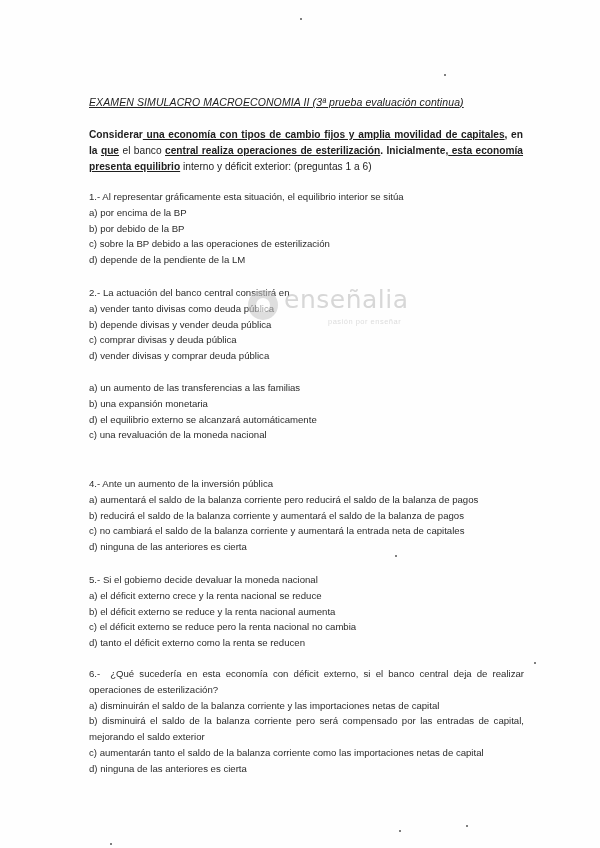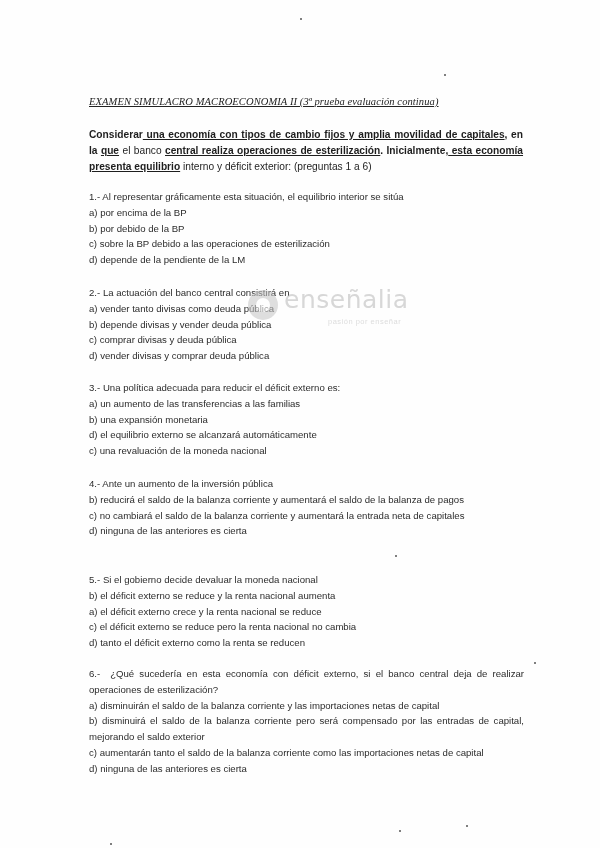--- a/index.html
+++ b/index.html
@@ -18,21 +18,21 @@
     .page {
       position: absolute;
       left: 0; top: 0;
       width: 600px; height: 848px;
       background: #fefefe;
     }
     .title {
       position: absolute;
       left: 89px;
       top: 96px;
-      font-family: Liberation Serif, serif;
+      font-family: Liberation Sans, sans-serif;
       font-style: italic;
       font-size: 10.5px;
       text-decoration: underline;
       letter-spacing: 0.1px;
       color: #222;
       white-space: nowrap;
     }
     .intro {
       position: absolute;
       left: 89px;
@@ -132,38 +132,38 @@
 
   <div class="question" style="top:285px;">
     <span class="stem"><span>2.-</span> <span>La actuación del banco central consistirá en</span></span>
     <span class="opt">a) vender tanto divisas como deuda pública</span>
     <span class="opt">b) depende divisas y vender deuda pública</span>
     <span class="opt">c) comprar divisas y deuda pública</span>
     <span class="opt">d) vender divisas y comprar deuda pública</span>
   </div>
 
   <div class="question" style="top:380px;">
-    <span class="stem"><span>3.-</span> <span>Una política adecuada para reducir el déficit externo es:</span></span>
     <span class="opt">a) un aumento de las transferencias a las familias</span>
     <span class="opt">b) una expansión monetaria</span>
     <span class="opt">d) el equilibrio externo se alcanzará automáticamente</span>
     <span class="opt">c) una revaluación de la moneda nacional</span>
   </div>
 
   <div class="question" style="top:476px;">
     <span class="stem"><span>4.-</span> <span>Ante un aumento de la inversión pública</span></span>
+    <span class="opt">a) aumentará el saldo de la balanza corriente pero reducirá el saldo de la balanza de pagos</span>
     <span class="opt">b) reducirá el saldo de la balanza corriente y aumentará el saldo de la balanza de pagos</span>
     <span class="opt">c) no cambiará el saldo de la balanza corriente y aumentará la entrada neta de capitales</span>
     <span class="opt">d) ninguna de las anteriores es cierta</span>
   </div>
 
   <div class="question" style="top:572px;">
     <span class="stem"><span>5.-</span> <span>Si el gobierno decide devaluar la moneda nacional</span></span>
+    <span class="opt">a) el déficit externo crece y la renta nacional se reduce</span>
     <span class="opt">b) el déficit externo se reduce y la renta nacional aumenta</span>
-    <span class="opt">a) el déficit externo crece y la renta nacional se reduce</span>
     <span class="opt">c) el déficit externo se reduce  pero la renta nacional no cambia</span>
     <span class="opt">d) tanto el déficit externo como la renta se reducen</span>
   </div>
 
   <div class="question wrap" style="top:666px;">
     <span class="stem"><span>6.-</span><span class="gap"></span><span>¿Qué sucedería en esta economía con déficit externo, si el banco central deja de realizar operaciones de esterilización?</span></span>
     <span class="opt">a) disminuirán el saldo de la balanza corriente y las importaciones netas de capital</span>
     <span class="opt wrap">b) disminuirá el saldo de la balanza corriente pero será compensado por las entradas de capital, mejorando el saldo exterior</span>
     <span class="opt">c) aumentarán tanto el saldo de la balanza corriente como las importaciones netas de capital</span>
     <span class="opt">d) ninguna de las anteriores es cierta</span>

